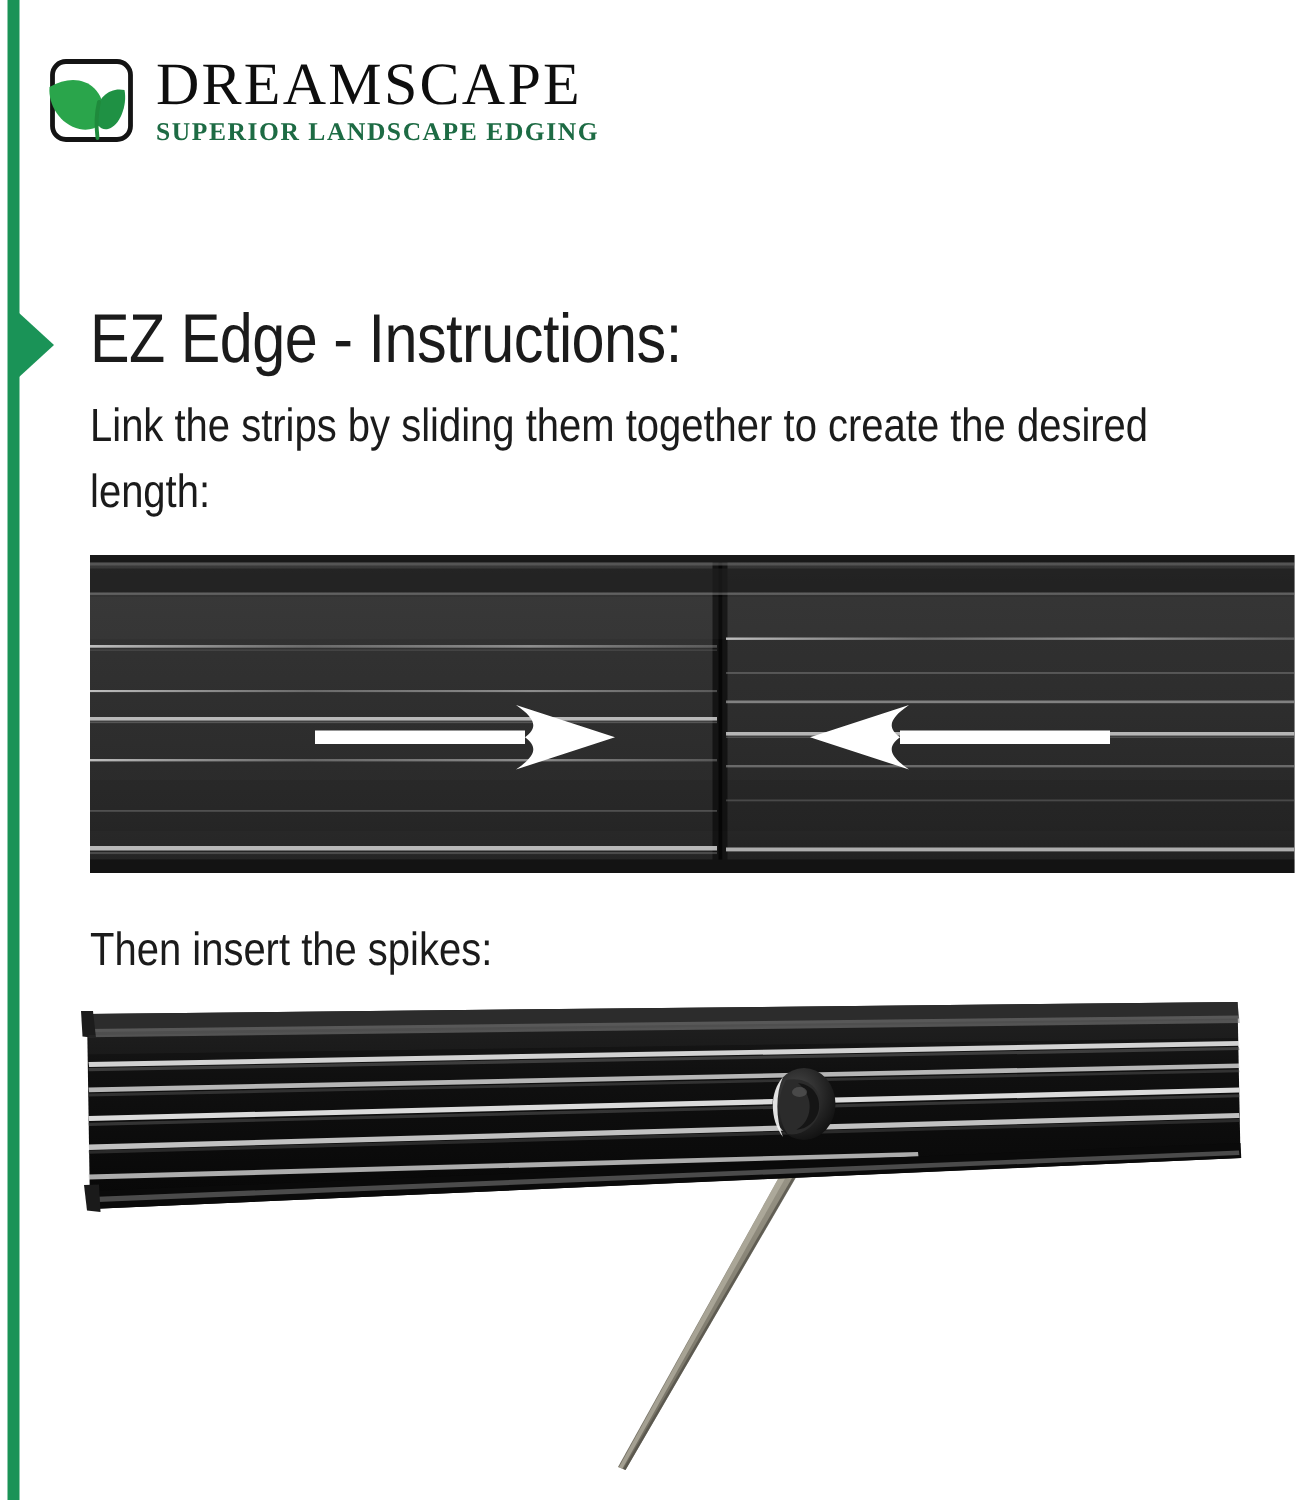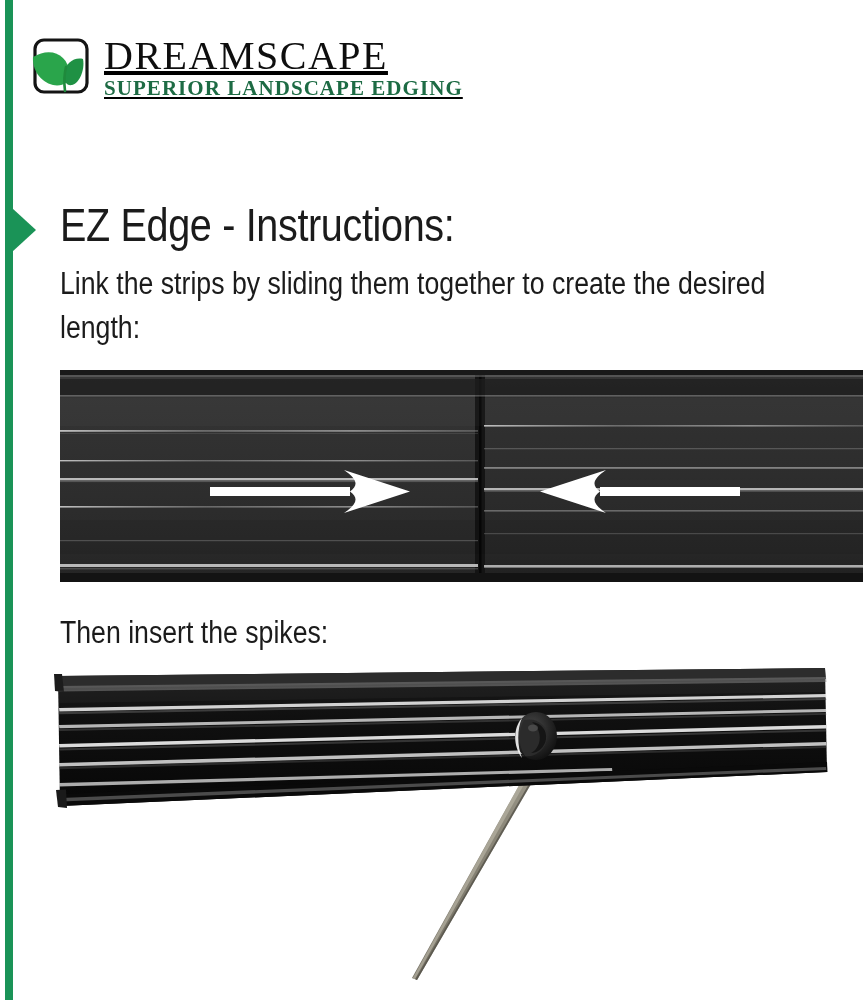--- a/index.html
+++ b/index.html
@@ -35,22 +35,21 @@
     border-bottom: 22px solid transparent;
     border-left: 24px solid #1a9357;
   }
 
   
   .logo-block {
     position: absolute;
     left: 30px;
     top: 34px;
     display: flex;
-    align-items: center;
-    text-decoration: underline;
+    align-items: flex-end;
   }
   .logo-mark {
     width: 62px;
     height: 62px;
     position: relative;
     flex: 0 0 auto;
   }
   .logo-mark svg { display: block; }
   .logo-text {
     margin-left: 12px;
@@ -60,21 +59,21 @@
     font-family: "Liberation Serif", serif;
     font-size: 40px;
     line-height: 40px;
     letter-spacing: 1.5px;
     color: #0e0e0e;
     font-weight: 400;
     white-space: nowrap;
   }
   .brand-tagline {
     font-family: "Liberation Serif", serif;
-    font-size: 21px;
+    font-size: 17px;
     line-height: 20px;
     letter-spacing: 1.05px;
     color: #1d6b44;
     font-weight: 700;
     margin-top: 2px;
     white-space: nowrap;
   }
 
   
   .headline {

